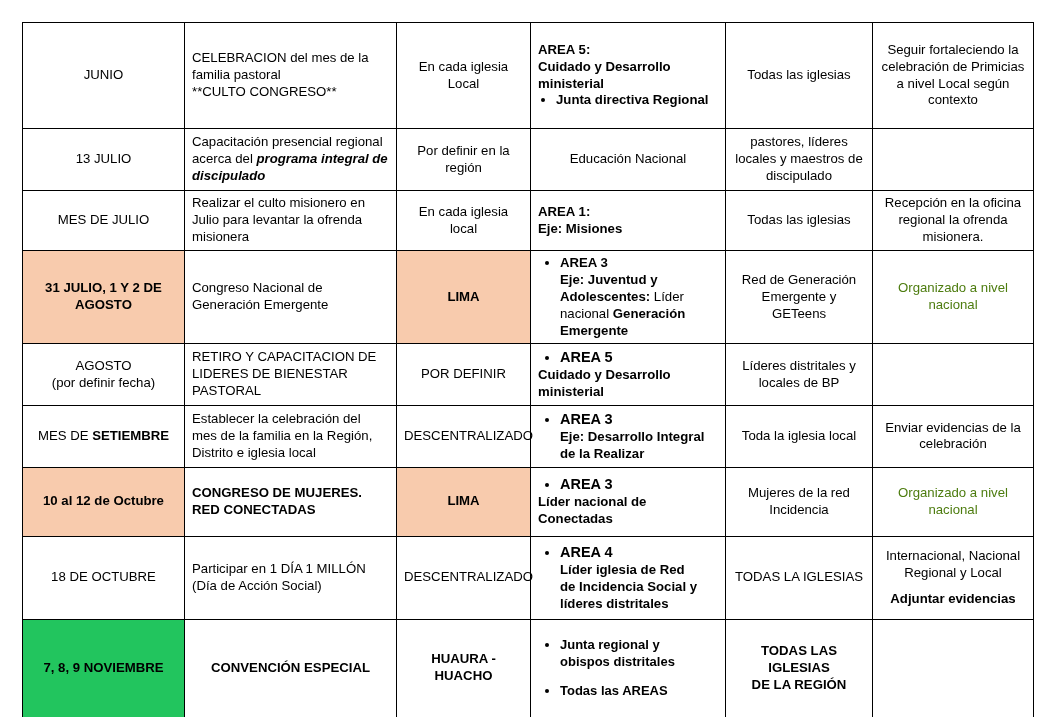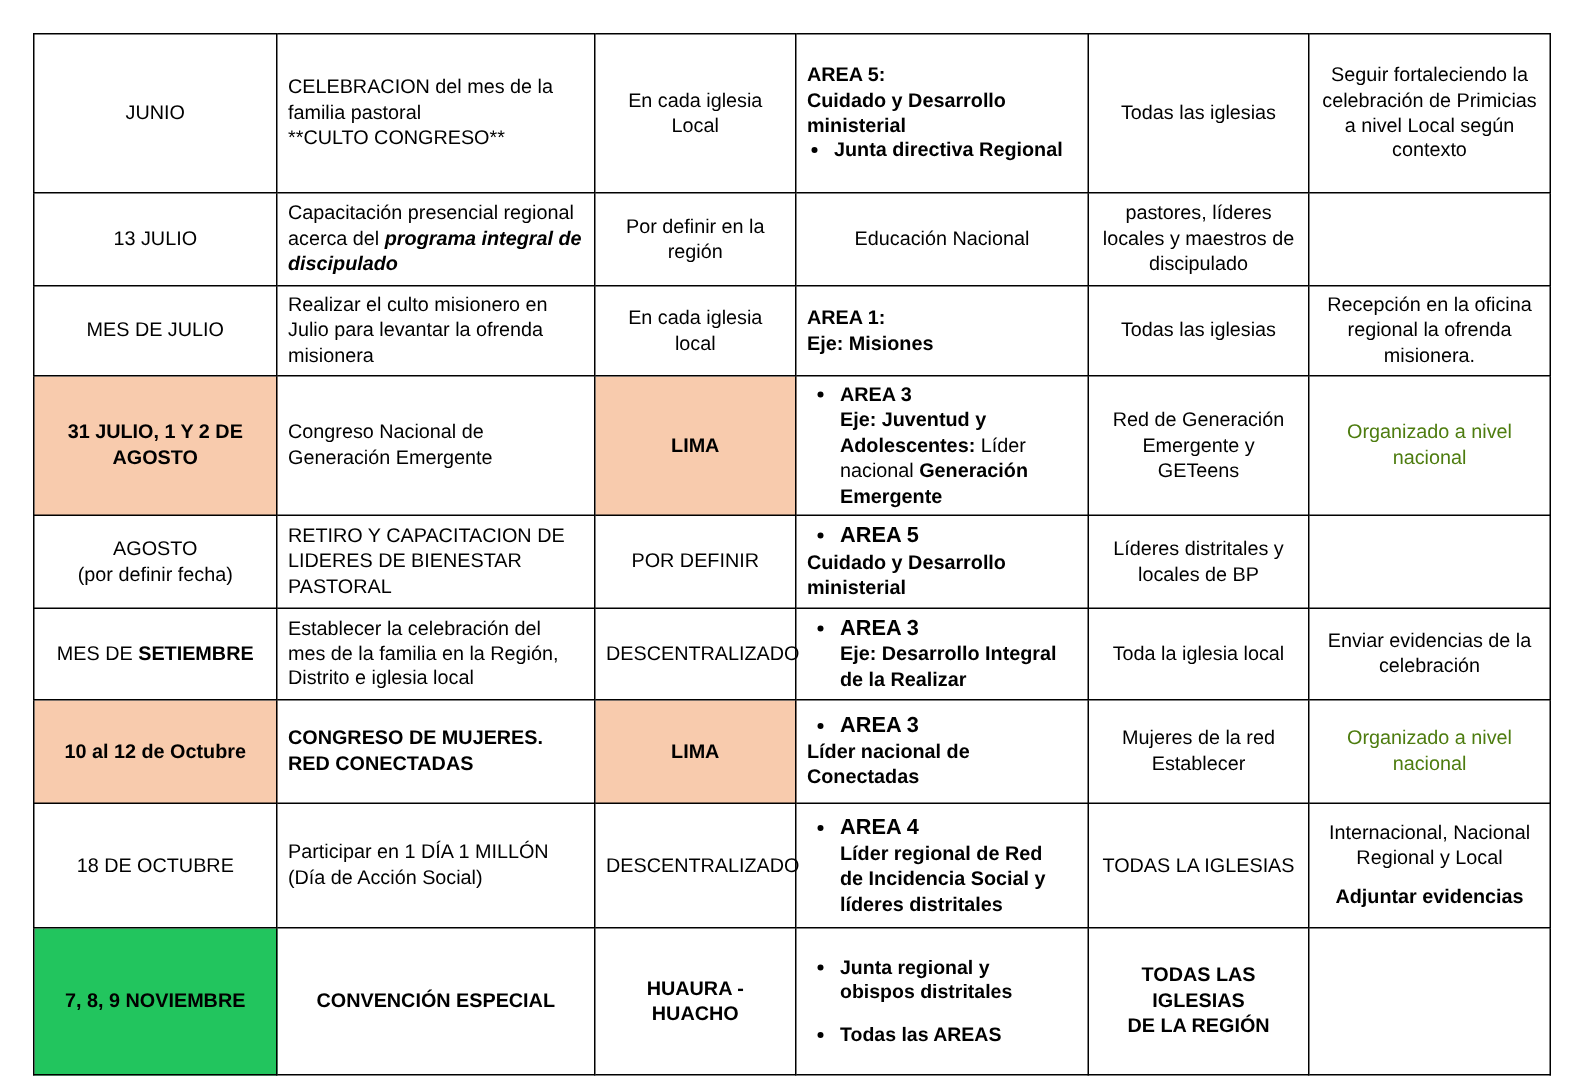--- a/index.html
+++ b/index.html
@@ -249,21 +249,21 @@
       <td class="left">
         <ul class="b wide">
           <li>
             <span class="bold" style="font-size:14.5px;">AREA 3</span>
           </li>
         </ul>
         <div class="bold">Líder nacional de</div>
         <div class="bold">Conectadas</div>
       </td>
       <td class="ctr">
-        <span>Mujeres de la red Establecer</span>
+        <span>Mujeres de la red Incidencia</span>
       </td>
       <td class="ctr red">
         <span>Organizado a nivel nacional</span>
       </td>
     </tr>
 
     <tr style="height:83px;">
       <td class="ctr">
         <span>18 DE OCTUBRE</span>
       </td>
@@ -271,21 +271,21 @@
         <div>Participar en 1 DÍA 1 MILLÓN</div>
         <div>(Día de Acción Social)</div>
       </td>
       <td class="ctr">
         <span>DESCENTRALIZADO</span>
       </td>
       <td class="left">
         <ul class="b wide">
           <li>
             <span class="bold" style="font-size:14.5px;">AREA 4</span>
-            <div class="bold">Líder regional de Red</div>
+            <div class="bold">Líder iglesia de Red</div>
             <div class="bold">de Incidencia Social y</div>
             <div class="bold">líderes distritales</div>
           </li>
         </ul>
       </td>
       <td class="ctr">
         <span>TODAS LA IGLESIAS</span>
       </td>
       <td class="ctr">
         <div>Internacional, Nacional</div>

